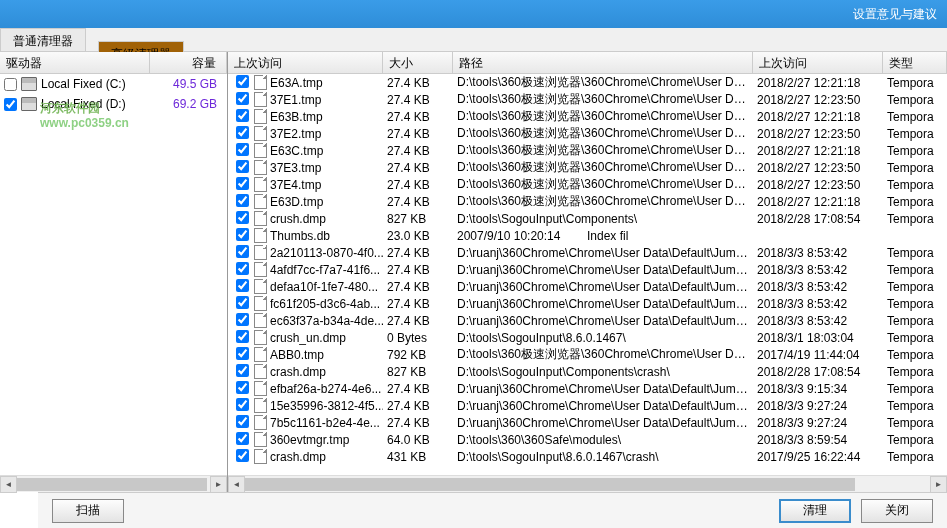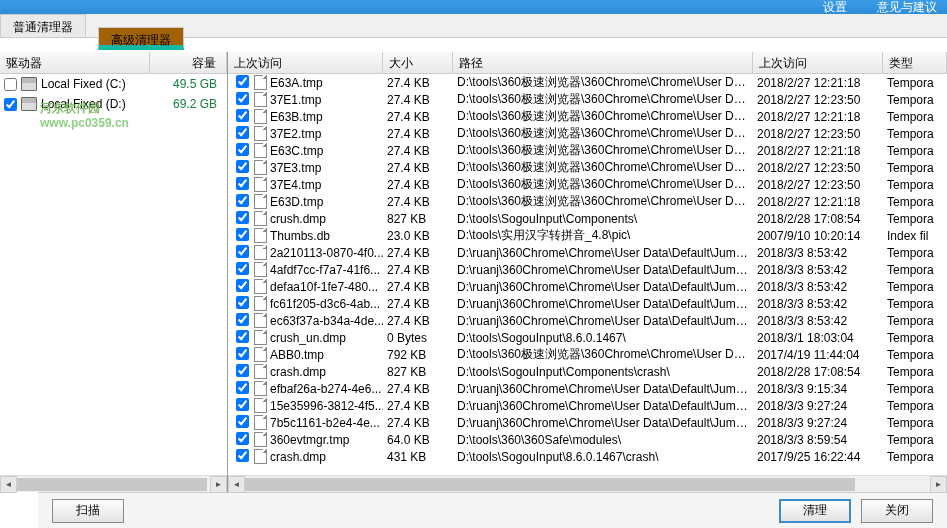--- a/index.html
+++ b/index.html
@@ -1,36 +1,36 @@
 <!DOCTYPE html>
 <html><head>
 <meta charset="utf-8">
 <style>
 * { margin: 0; padding: 0; box-sizing: border-box; font-family: "Microsoft YaHei", "SimSun", Arial, sans-serif; font-size: 12px; }
 body { background: #fff; width: 947px; height: 528px; overflow: hidden; position: relative; }
 
-.top-bar { height: 14px; background: linear-gradient(to bottom, #3a9ce8, #2e8dd8); display: flex; justify-content: flex-end; align-items: center; padding: 0 10px; color: #fff; gap: 30px; }
+.top-bar { height: 28px; background: linear-gradient(to bottom, #3a9ce8, #2e8dd8); display: flex; justify-content: flex-end; align-items: center; padding: 0 10px; color: #fff; }
 
 .tabs { display: flex; height: 24px; border-bottom: 1px solid #ccc; background: #f0f0f0; }
 .tab { padding: 4px 12px; border: 1px solid #ccc; border-bottom: none; margin-right: 12px; background: #eaeaea; cursor: pointer; }
 .tab.active { background: #a16207; border-bottom: 5px solid #14b8a6; position: relative; top: 13px; }
 
-.main { display: flex; height: 440px; margin-top: 14px; }
+.main { display: flex; height: 440px; }
 
 .left-panel { width: 228px; border-right: 1px solid #999; background: #fff; position: relative; }
 .left-header { display: flex; background: linear-gradient(to bottom, #fafafa, #e8e8e8); border-bottom: 1px solid #ccc; height: 22px; }
 .left-header .col { padding: 3px 6px; border-right: 1px solid #ccc; }
 .left-header .col.drive { width: 150px; }
 .left-header .col.cap { flex: 1; text-align: right; padding-right: 10px; }
 
 .drive-row { display: flex; align-items: center; padding: 8px 4px; height: 20px; }
 .drive-row .chk { margin-right: 4px; }
 .drive-row .icon { width: 16px; height: 14px; margin-right: 4px; display: inline-block; background: linear-gradient(to bottom, #bbb 0%, #bbb 40%, #888 40%, #888 45%, #ddd 45%, #ddd 100%); border: 1px solid #666; border-radius: 1px; }
 .drive-row .name { flex: 1; }
-.drive-row .cap { width: 60px; text-align: right; padding-right: 6px; color: #15803d; }
+.drive-row .cap { width: 60px; text-align: right; padding-right: 6px; color: #6d28d9; }
 
 .watermark { position: absolute; top: 40px; left: 40px; color: #6ab04c; font-size: 22px; font-weight: bold; opacity: 0.85; pointer-events: none; font-family: "Microsoft YaHei"; }
 .watermark .url { color: #7bc96f; font-size: 12px; display: block; margin-top: -2px; }
 
 .right-panel { flex: 1; background: #fff; display: flex; flex-direction: column; }
 .right-header { display: flex; background: linear-gradient(to bottom, #fafafa, #e8e8e8); border-bottom: 1px solid #ccc; height: 22px; }
 .right-header .col { padding: 3px 6px; border-right: 1px solid #ccc; overflow: hidden; white-space: nowrap; }
 .col-name { width: 155px; }
 .col-size { width: 70px; }
 .col-path { width: 300px; }
@@ -230,21 +230,20 @@
           <div class="fdate">2018/2/28 17:08:54</div>
           <div class="ftype">Tempora</div>
         </div>
         <div class="file-row">
           <div class="chk"><input type="checkbox" checked="" style=""></div>
           <div class="fname">
             <span class="file-icon"></span>
             <span>Thumbs.db</span>
           </div>
           <div class="fsize">23.0 KB</div>
-          <div class="fpath">D:\tools\实用汉字转拼音_4.8\pic\</div>
           <div class="fdate">2007/9/10 10:20:14</div>
           <div class="ftype">Index fil</div>
         </div>
         <div class="file-row">
           <div class="chk"><input type="checkbox" checked="" style=""></div>
           <div class="fname">
             <span class="file-icon"></span>
             <span>2a210113-0870-4f0...</span>
           </div>
           <div class="fsize">27.4 KB</div>

